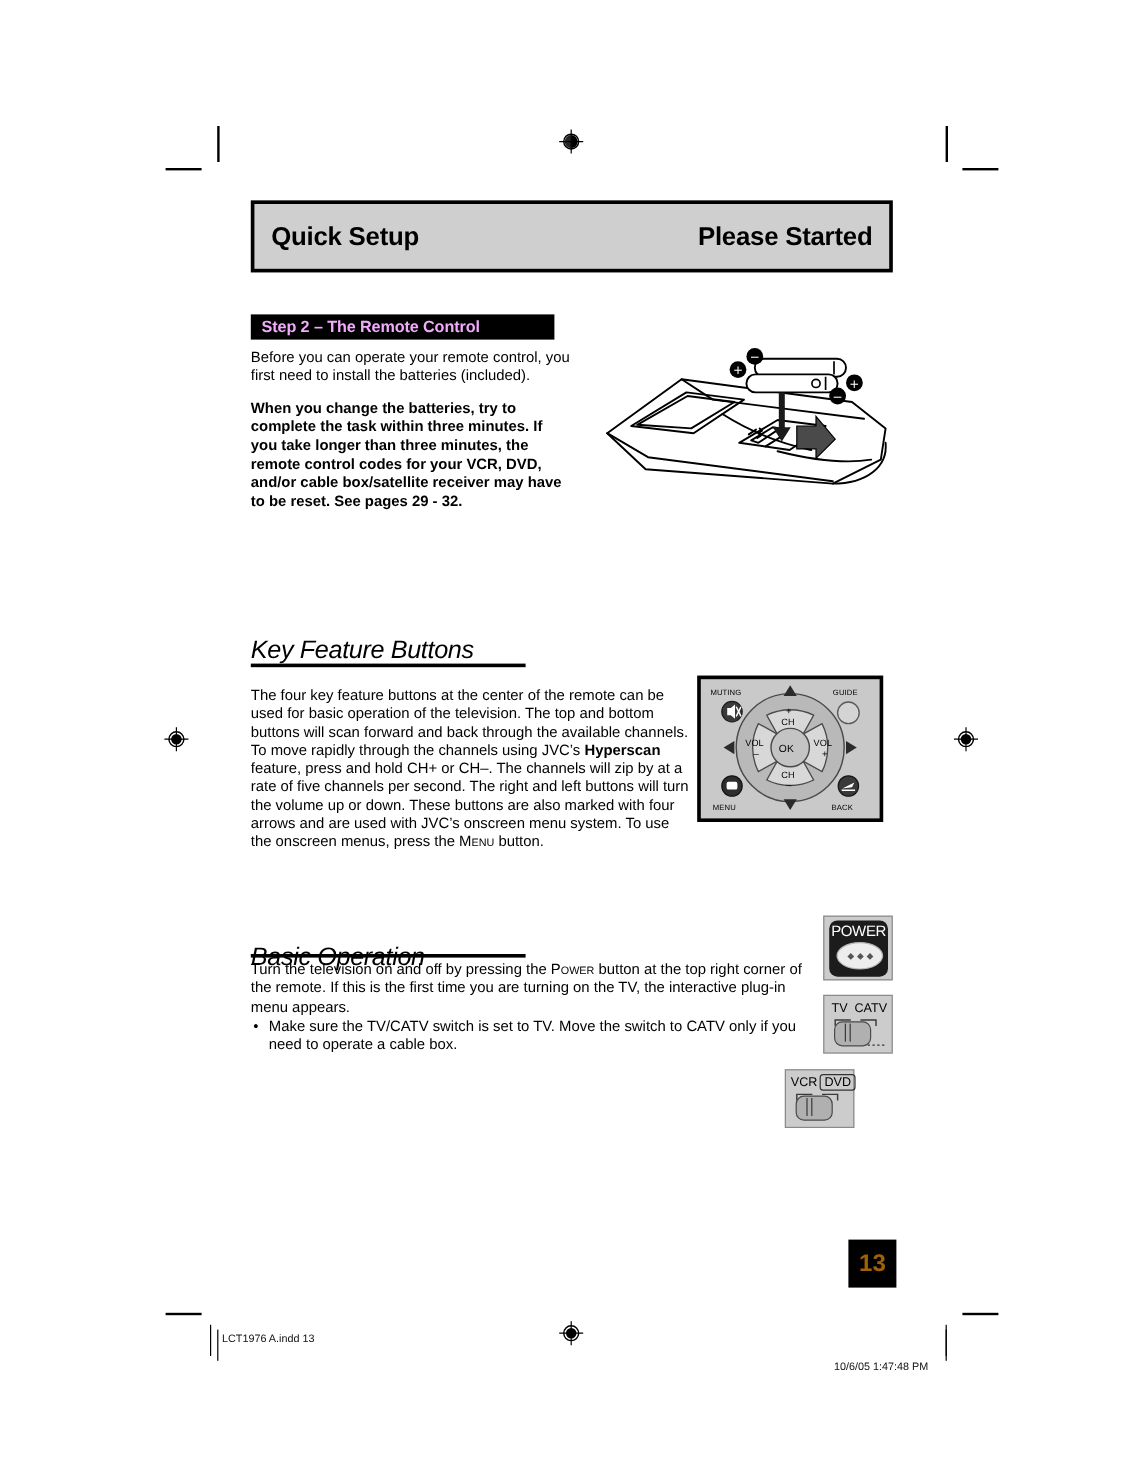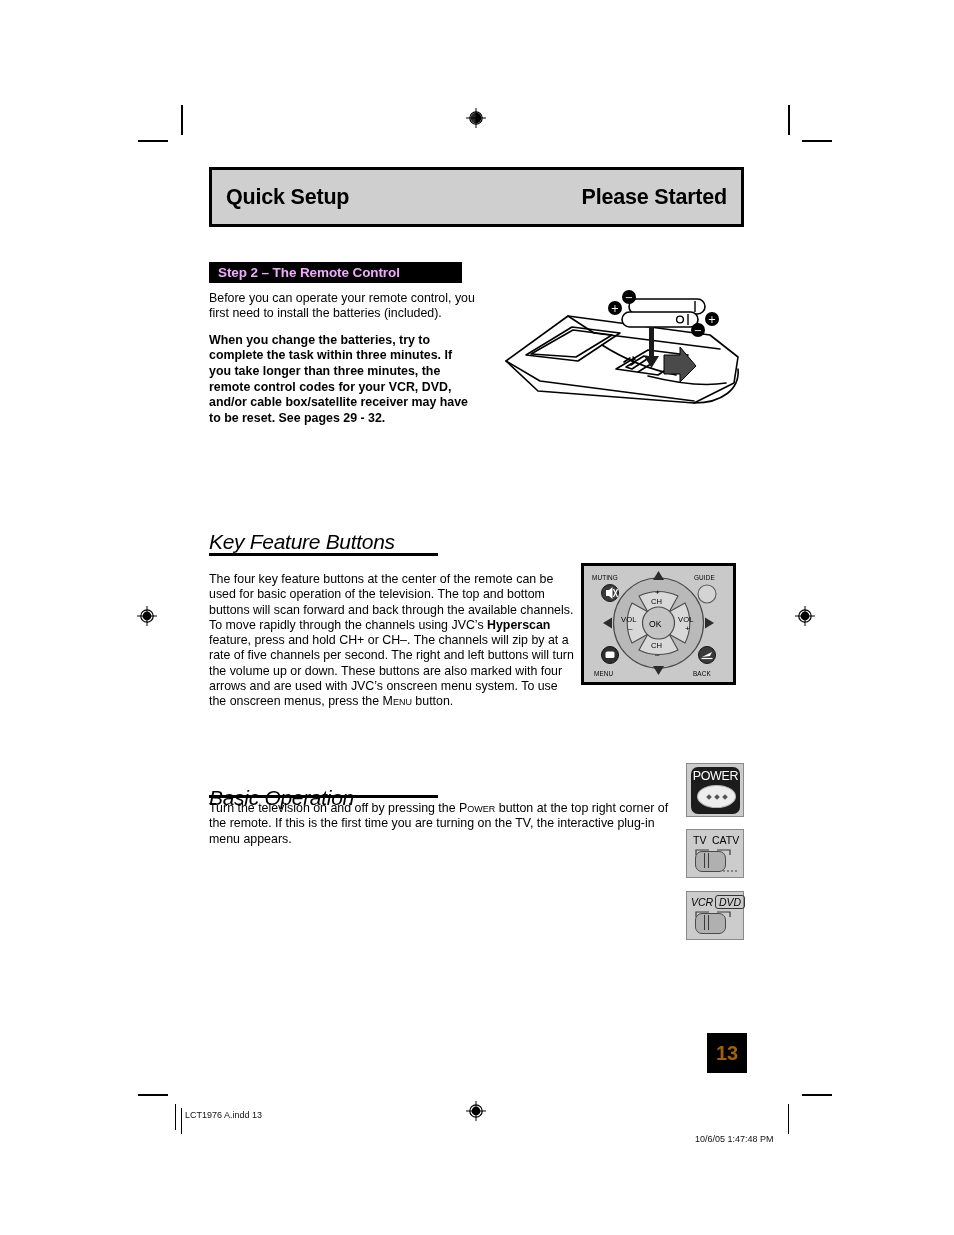--- a/index.html
+++ b/index.html
@@ -77,21 +77,21 @@
     color:#fff;font-size:12.5px;font-weight:normal;letter-spacing:-0.3px;
   }
   #power-oval{
     position:absolute;left:6px;top:18px;width:37px;height:21px;
     background:#ededed;border-radius:50%/50%;border:1.5px solid #b5b5b5;
     display:flex;align-items:center;justify-content:center;gap:4px;
   }
   #power-oval i{width:4px;height:4px;background:#555;transform:rotate(45deg);display:block;}
 
   #tvcatv-panel{left:686px;top:829px;width:58px;height:49px;}
-  #vcrdvd-panel{left:686px;top:891px;width:58px;height:49px;font-style:italic;}
+  #vcrdvd-panel{left:654px;top:891px;width:58px;height:49px;}
   .slider-knob{
     position:absolute;left:7px;top:19px;width:29px;height:19px;
     background:#b0b0b0;border:1.3px solid #4a4a4a;border-radius:7px;
   }
   .slider-knob:after{
     content:"";position:absolute;left:8px;top:1px;width:1.4px;height:15px;background:#3a3a3a;
   }
   .slider-knob:before{
     content:"";position:absolute;left:11.5px;top:1px;width:1.4px;height:15px;background:#3a3a3a;
   }
@@ -275,20 +275,21 @@
 </div>
 
 <div class="abs" style="left:209px;top:786px;"><span class="sec-head">Basic Operation</span></div>
 <div class="abs sec-rule" style="left:209px;top:795px;width:229px;"></div>
 
 <div class="abs" style="left:209px;top:801px;width:460px;font-size:12.4px;line-height:15.3px;">
   <span>Turn the television on and off by pressing the </span><span class="smallcaps">Power</span><span> button at the top right corner of the remote.  If this is the first time you are turning on the TV, the interactive plug-in menu appears.</span>
 </div>
 
 <ul class="abs blist" style="left:209px;top:848px;width:460px;font-size:12.4px;line-height:15.3px;">
+  <li>Make sure the TV/CATV switch is set to TV. Move the switch to CATV only if you need to operate a cable box.</li>
 </ul>
 
 <div class="sw-panel" id="power-panel">
   <div id="power-btn">
     <div id="power-word">POWER</div>
     <div id="power-oval">
       <i></i>
       <i></i>
       <i></i>
     </div>

